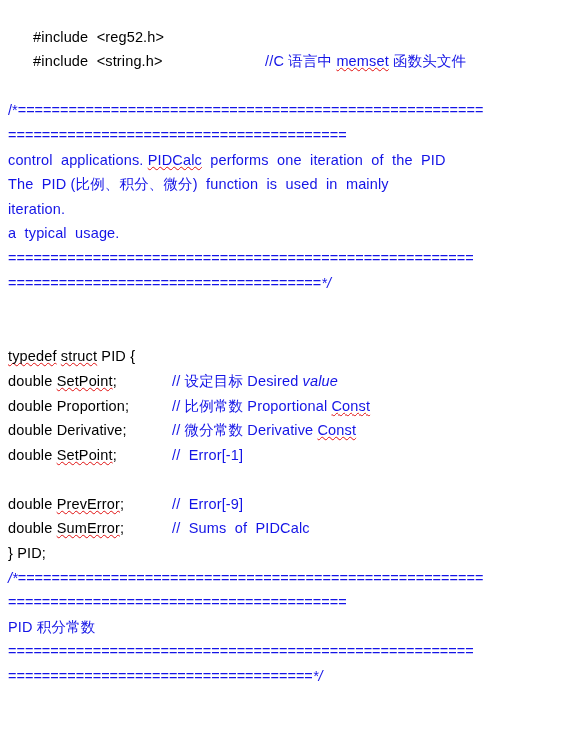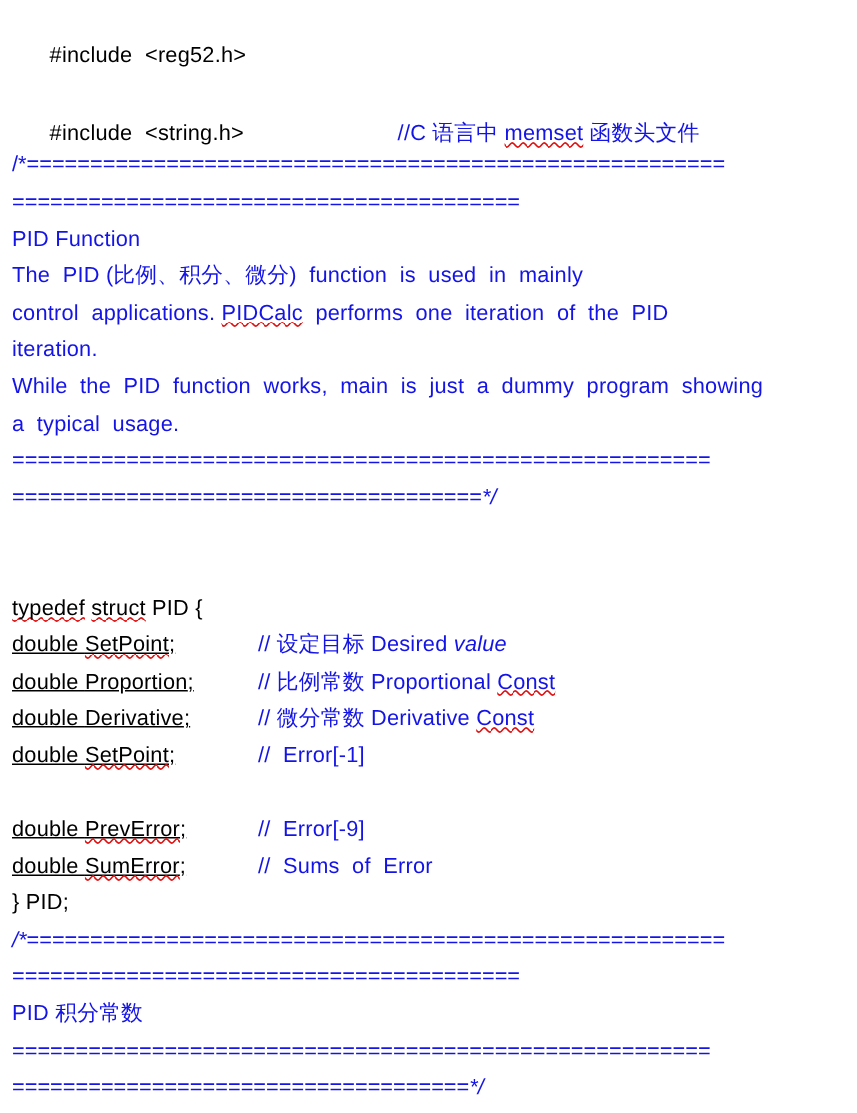--- a/index.html
+++ b/index.html
@@ -64,26 +64,24 @@
   .sep-row {
     height: 24.6px;
     line-height: 24.6px;
     font-size: 14.5px;
     white-space: pre;
     color: #1414e6;
   }
   .cmt-col {
     display: inline-block;
     width: 164px;
-    text-decoration: underline;
   }
   .hdr-cmt-col {
     display: inline-block;
     width: 232px;
-    margin-top: 28px;
   }
 </style>
 </head>
 <body>
 
 <div class="page">
   <div class="doc">
 
     <div class="line">
       <span class="code">#include  &lt;reg52.h&gt;</span>
@@ -92,25 +90,23 @@
     <div class="line">
       <span class="code hdr-cmt-col">#include  &lt;string.h&gt;</span><span class="blue">//C</span><span class="blue"> 语言中 </span><span class="blue sq">memset</span><span class="blue"> 函数头文件</span>
     </div>
 
     <div class="line blank">&nbsp;</div>
     <div class="line blank">&nbsp;</div>
 
     <div class="sep-row"><span>/*</span><span class="eq">=======================================================</span></div>
     <div class="sep-row"><span class="eq">========================================</span></div>
 
-    <div class="line"><span class="blue">PID Function</span></div>
+    <div class="line"><span class="blue">control  applications. </span><span class="blue sq">PIDCalc</span><span class="blue">  performs  one  iteration  of  the  PID</span></div>
     <div class="line"><span class="blue">The  PID (比例、积分、微分)  function  is  used  in  mainly</span></div>
-    <div class="line"><span class="blue">control  applications. </span><span class="blue sq">PIDCalc</span><span class="blue">  performs  one  iteration  of  the  PID</span></div>
     <div class="line"><span class="blue">iteration.</span></div>
-    <div class="line"><span class="blue">While  the  PID  function  works,  main  is  just  a  dummy  program  showing</span></div>
     <div class="line"><span class="blue">a  typical  usage.</span></div>
 
     <div class="sep-row"><span class="eq">=======================================================</span></div>
     <div class="sep-row"><span class="eq">=====================================</span><span class="blue ital">*/</span></div>
 
     <div class="line blank">&nbsp;</div>
     <div class="line blank">&nbsp;</div>
 
     <div class="line"><span class="code sq">typedef</span><span class="code">&nbsp;</span><span class="code sq">struct</span><span class="code"> PID {</span></div>
 
@@ -120,21 +116,21 @@
 
 
     <div class="line"><span class="cmt-col"><span class="code">double </span><span class="code">Derivative</span><span class="code">;</span></span><span class="blue">//</span><span class="blue"> 微分常数 </span><span class="blue">Derivative </span><span class="blue sq">Const</span></div>
 
     <div class="line"><span class="cmt-col"><span class="code">double </span><span class="code sq">SetPoint</span><span class="code">;</span></span><span class="blue">//</span><span class="blue">  </span><span class="blue">Error[-1]</span></div>
 
     <div class="line blank">&nbsp;</div>
 
     <div class="line"><span class="cmt-col"><span class="code">double </span><span class="code sq">PrevError</span><span class="code">;</span></span><span class="blue">//</span><span class="blue">  </span><span class="blue">Error[-9]</span></div>
 
-    <div class="line"><span class="cmt-col"><span class="code">double </span><span class="code sq">SumError</span><span class="code">;</span></span><span class="blue">//</span><span class="blue">  </span><span class="blue">Sums  of  Error</span></div>
+    <div class="line"><span class="cmt-col"><span class="code">double </span><span class="code sq">SumError</span><span class="code">;</span></span><span class="blue">//</span><span class="blue">  </span><span class="blue">Sums  of  PIDCalc</span></div>
 
     <div class="line"><span class="code">} PID;</span></div>
 
     <div class="sep-row"><span class="blue ital">/*</span><span class="eq">=======================================================</span></div>
     <div class="sep-row"><span class="eq">========================================</span></div>
 
     <div class="line"><span class="blue">PID 积分常数</span></div>
 
     <div class="sep-row"><span class="eq">=======================================================</span></div>
     <div class="sep-row"><span class="eq">====================================</span><span class="blue ital">*/</span></div>

